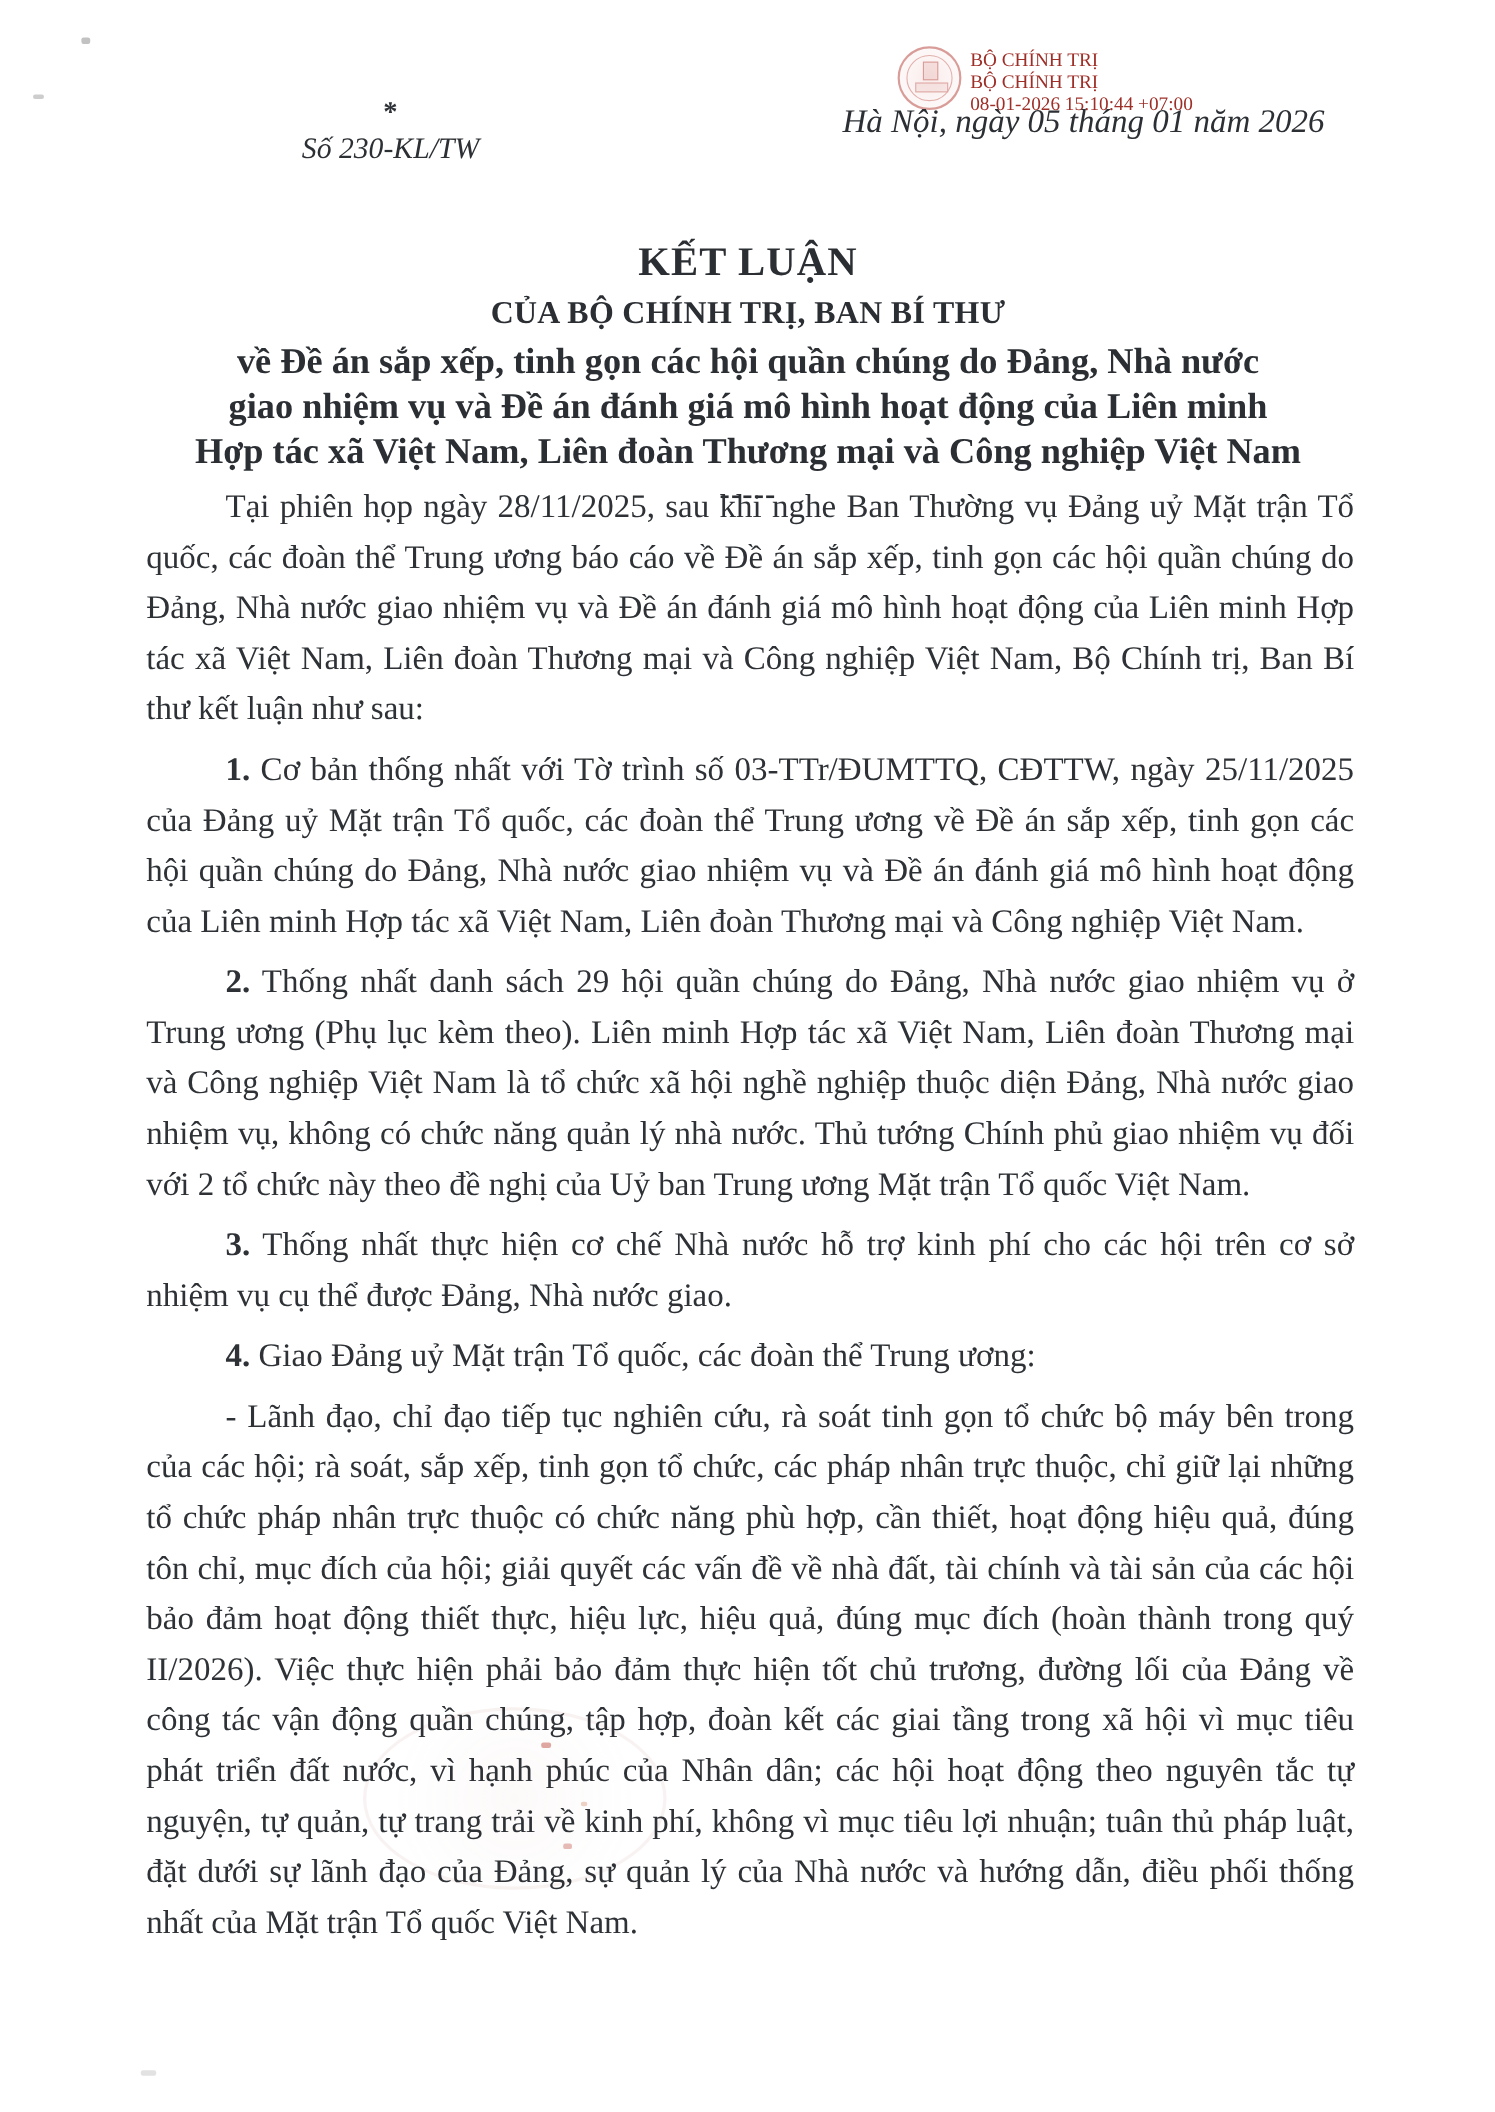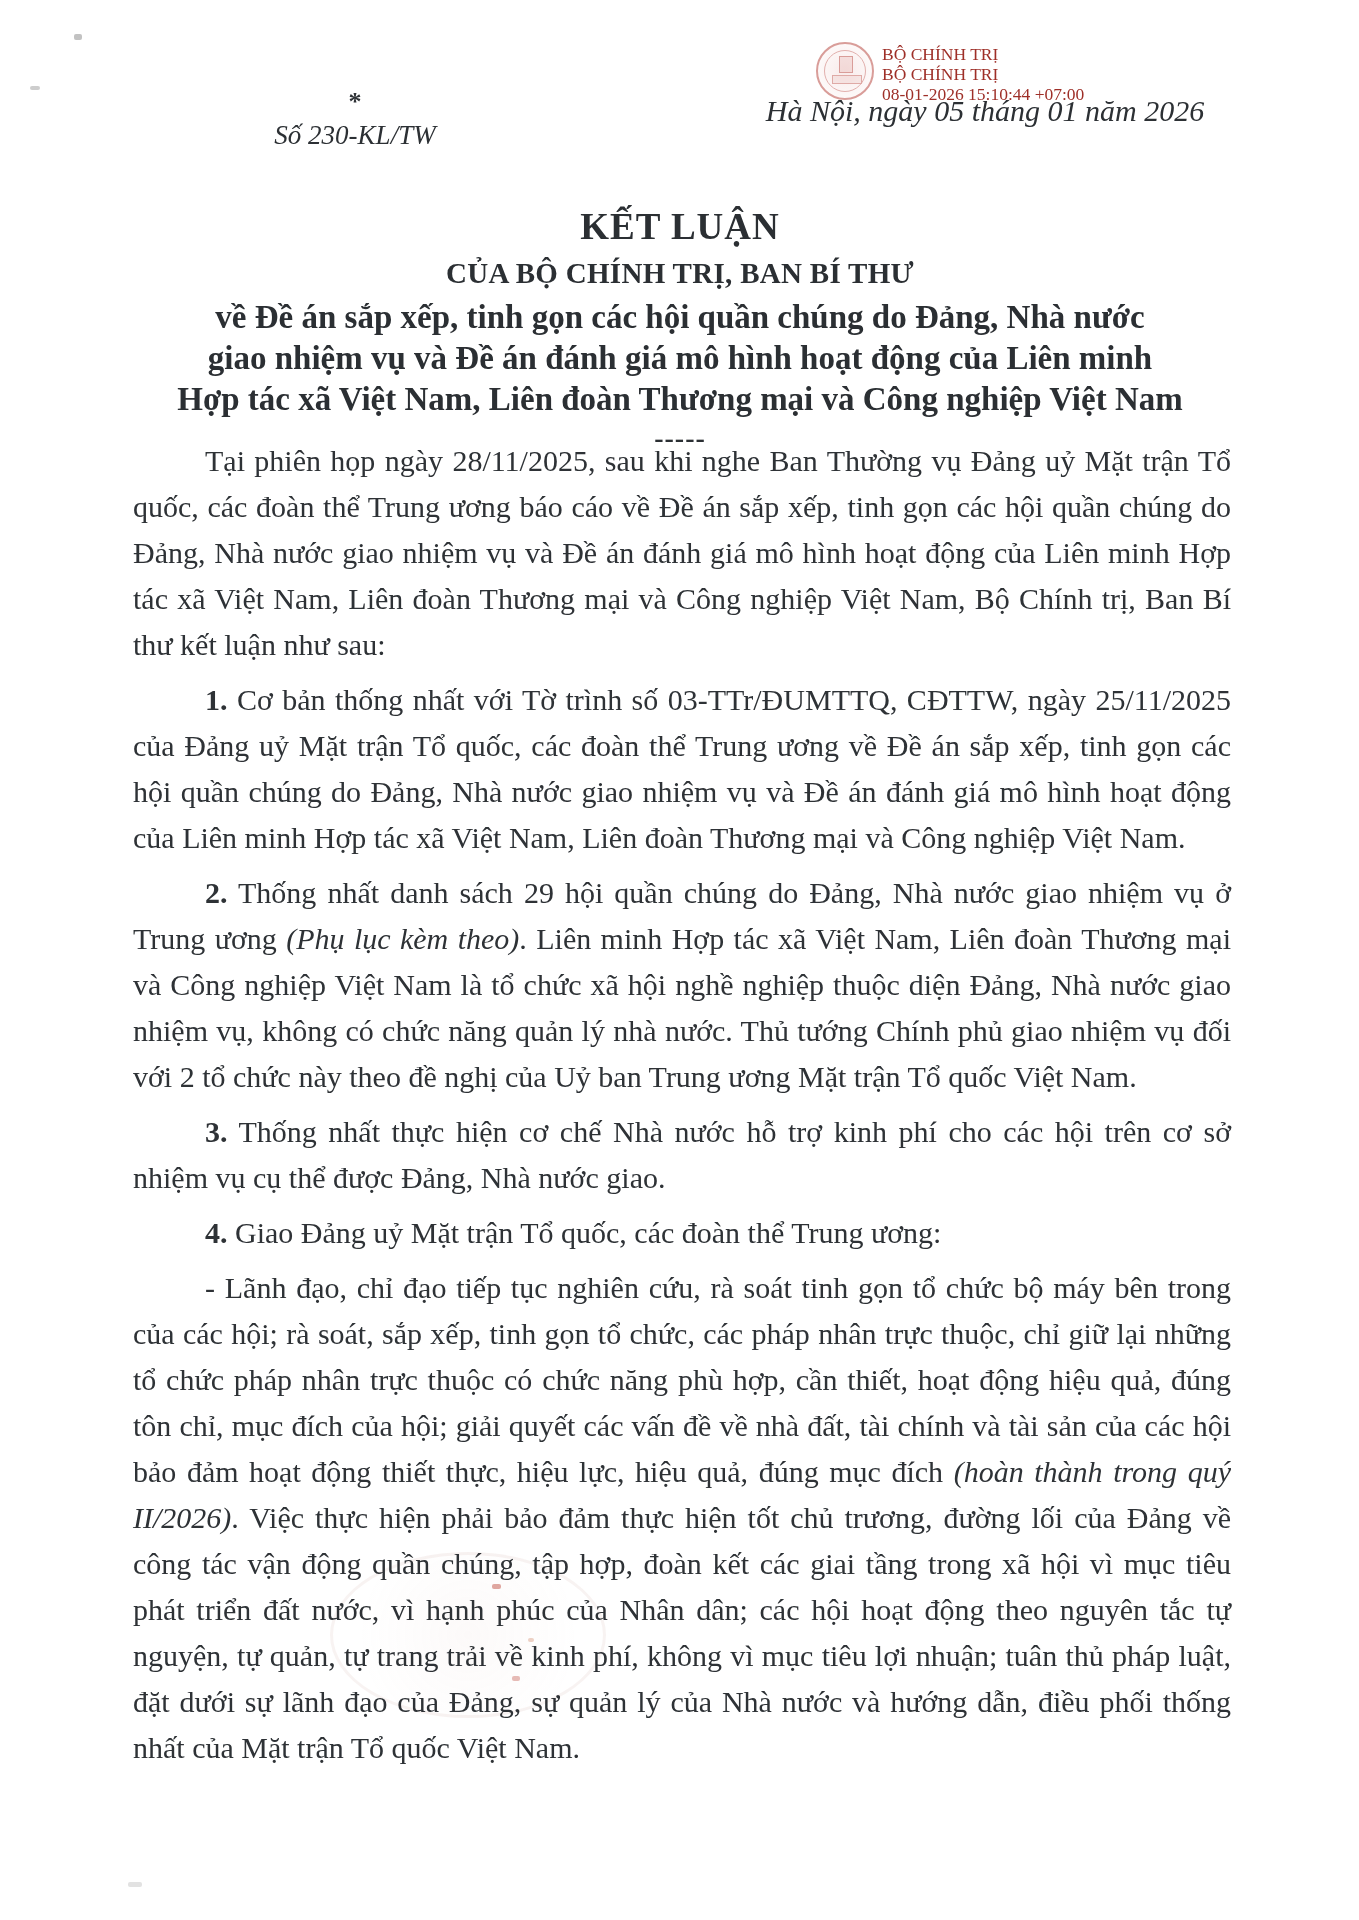--- a/index.html
+++ b/index.html
@@ -46,35 +46,35 @@
     position:absolute;left:700px;top:86px;width:570px;text-align:center;
   }
   .party-name{
     display:inline-block;font-weight:bold;font-size:31px;color:#2c3034;
     padding-bottom:11px;border-bottom:3px solid #3a3e42;letter-spacing:.3px;
   }
   .place-date{font-style:italic;font-size:30px;margin-top:8px;color:#2c3034;}
 
   
   .title-block{
-    position:absolute;left:120px;top:205px;width:1120px;text-align:center;color:#2b2f33;
+    position:absolute;left:120px;top:217px;width:1120px;text-align:center;color:#2b2f33;
   }
   .title-kind{font-weight:bold;font-size:37px;letter-spacing:1px;}
   .title-of{font-weight:bold;font-size:29px;margin-top:9px;letter-spacing:.3px;}
   .title-about{font-weight:bold;font-size:33px;line-height:41px;margin-top:7px;}
   .title-sep{font-weight:bold;font-size:28px;letter-spacing:1px;margin-top:2px;}
 
   
   .body-block{
     position:absolute;left:133px;top:438px;width:1098px;
     font-size:30px;line-height:46px;text-align:justify;color:#2e3236;
   }
   .body-block p{margin:0 0 9px 0;text-indent:72px;}
   .num{font-weight:bold;}
-  .it{font-style:italic;}
+  .it{}
 
   
   .bleed{
     position:absolute;left:330px;top:1552px;width:270px;height:160px;
     border-radius:50%;border:3px solid rgba(190,140,130,.10);
     background:radial-gradient(circle, rgba(200,150,140,.05), transparent 70%);
     pointer-events:none;
   }
   .speck{position:absolute;border-radius:2px;pointer-events:none;}
   .speck-a{left:492px;top:1584px;width:9px;height:5px;background:rgba(186,62,48,.45);}

